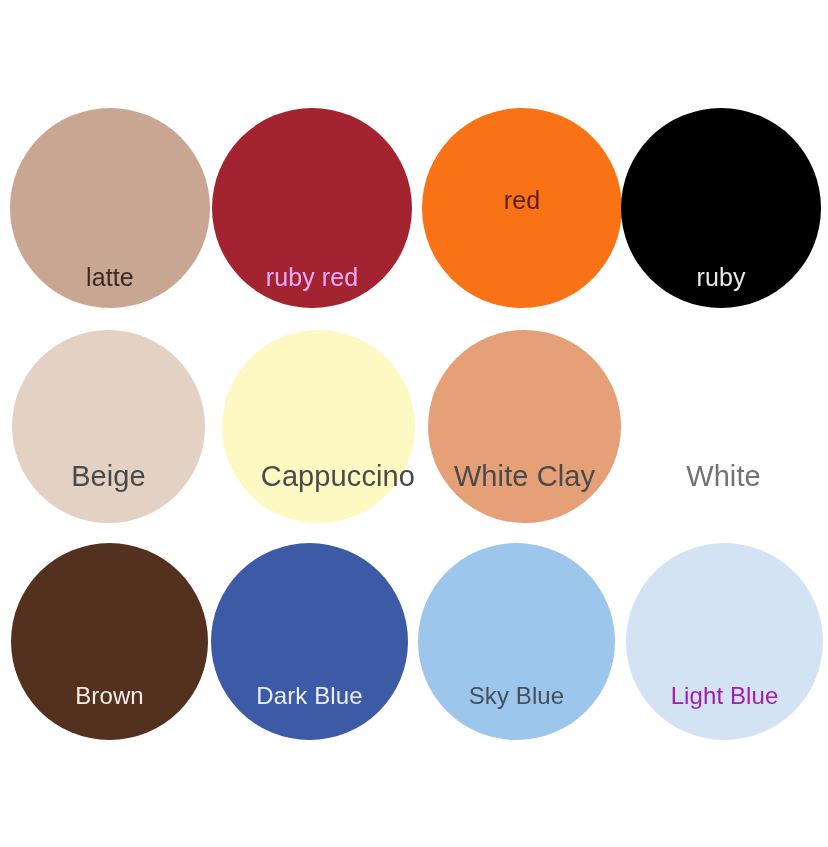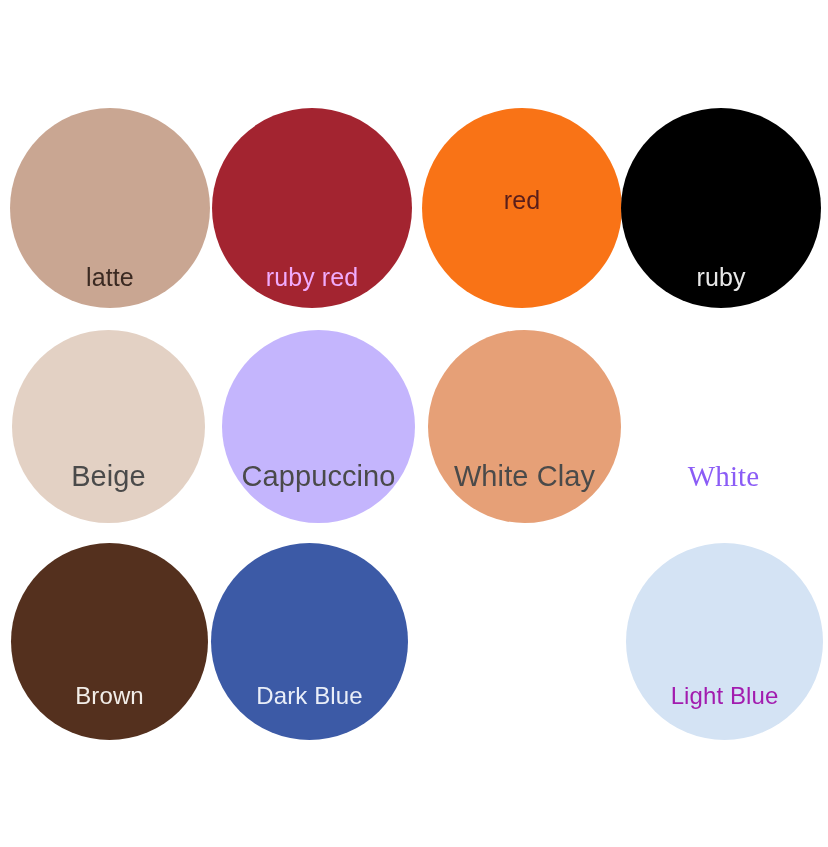--- a/index.html
+++ b/index.html
@@ -82,38 +82,41 @@
   </div>
 
   <div class="swatch r1 c4" style="background-color: rgb(0, 0, 0);">
     <span class="swatch-label" style="color: rgb(232, 232, 232);">ruby</span>
   </div>
 
   <div class="swatch r2 c1" style="background-color: rgb(227, 209, 196);">
     <span class="swatch-label" style="color: rgb(74, 74, 74);">Beige</span>
   </div>
 
-  <div class="swatch r2 c2" style="background-color: #c4b5fd;">
+  <div class="swatch r2 c2" style="background-color: #fef9c3; justify-content: flex-end;">
     <span class="swatch-label" style="color: rgb(74, 74, 74);">Cappuccino</span>
   </div>
 
   <div class="swatch r2 c3" style="background-color: rgb(230, 160, 119);">
     <span class="swatch-label" style="color: rgb(74, 74, 74);">White Clay</span>
   </div>
 
   <div class="swatch r2 c4" style="background-color: rgb(255, 255, 255);">
-    <span class="swatch-label" style="color: #8b5cf6; font-family: Liberation Serif, serif;">White</span>
+    <span class="swatch-label" style="color: #737373;">White</span>
   </div>
 
   <div class="swatch r3 c1" style="background-color: rgb(84, 48, 30);">
     <span class="swatch-label" style="color: rgb(242, 237, 232);">Brown</span>
   </div>
 
   <div class="swatch r3 c2" style="background-color: rgb(60, 90, 166);">
     <span class="swatch-label" style="color: rgb(233, 238, 248);">Dark Blue</span>
   </div>
 
+  <div class="swatch r3 c3" style="background-color: rgb(156, 198, 236);">
+    <span class="swatch-label" style="color: rgb(68, 80, 92);">Sky Blue</span>
+  </div>
 
   <div class="swatch r3 c4" style="background-color: rgb(212, 227, 244);">
     <span class="swatch-label" style="color: #a21caf;">Light Blue</span>
   </div>
 
 </div>
 
 </body></html>

